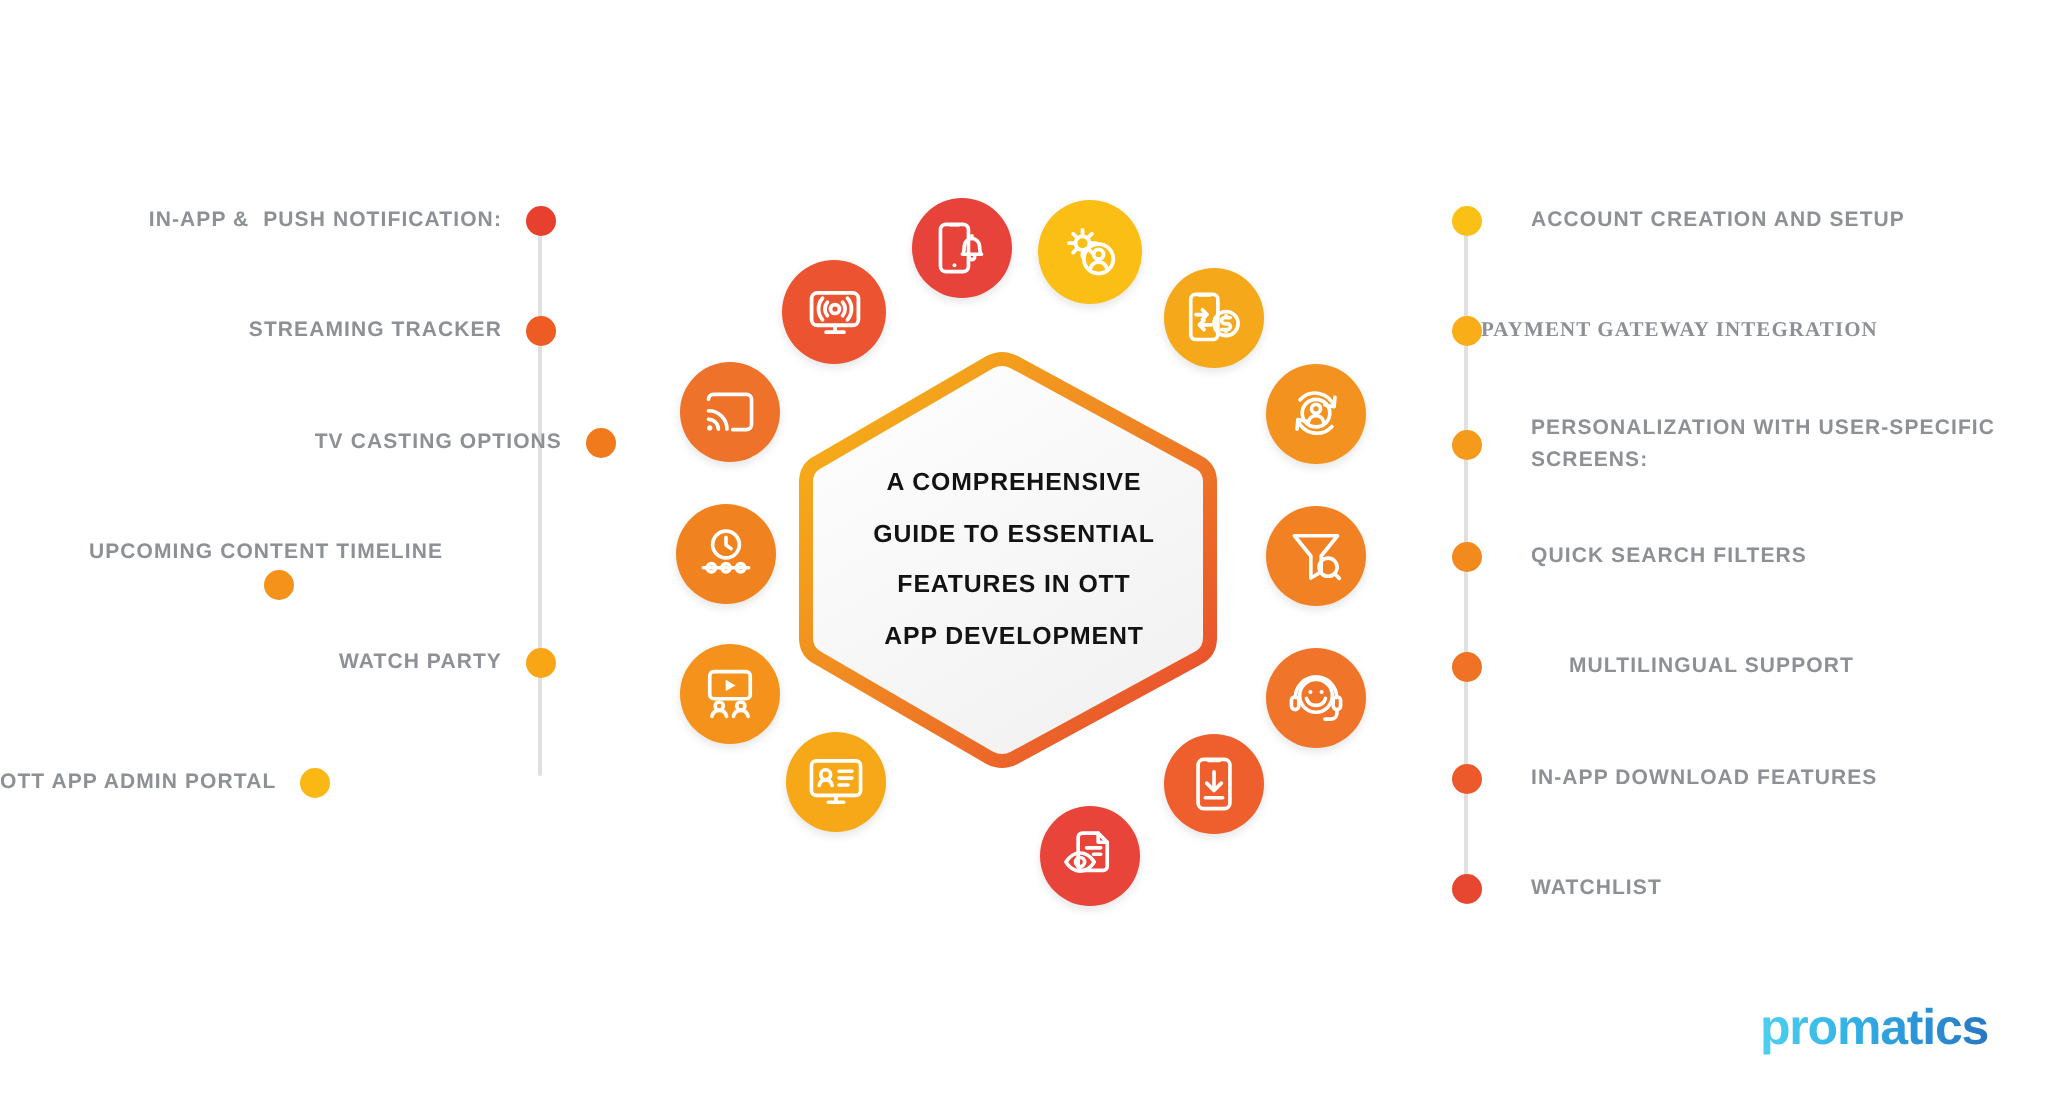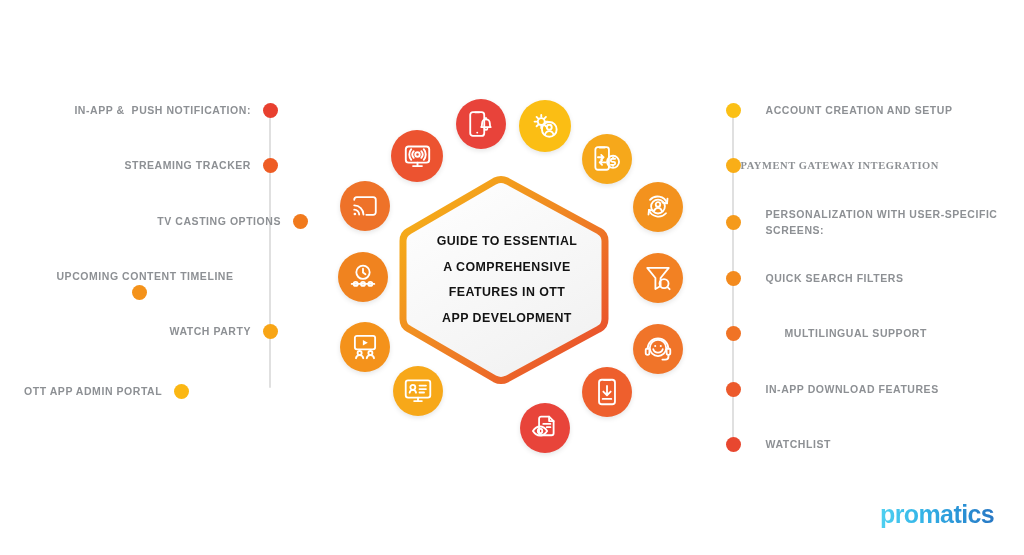--- a/index.html
+++ b/index.html
@@ -12,21 +12,21 @@
   .row{position:absolute;display:flex;align-items:center;}
   .row-left{flex-direction:row;}
   .row-right{flex-direction:row;}
 
   .label{
     font-size:10.5px;font-weight:700;letter-spacing:0.55px;
     color:#8d9094;line-height:15.5px;text-transform:uppercase;
     white-space:pre;
   }
   .label-right{white-space:pre-line;}
-  .label-left{text-align:right;margin-left:24px;}
+  .label-left{text-align:right;}
 
   .dot{
     width:15px;height:15px;border-radius:50%;flex:0 0 15px;
   }
   .spine{
     position:absolute;width:2.5px;background:#e0e0e0;border-radius:2px;
   }
 
   
   .hex-wrap{position:absolute;left:393px;top:175px;width:228px;height:210px;}
@@ -254,22 +254,22 @@
           <stop offset="100%" id="hg2" stop-color="#E8452F"></stop>
         </linearGradient>
         <linearGradient id="hexfill" x1="0%" y1="0%" x2="60%" y2="100%">
           <stop offset="0%" stop-color="#ffffff"></stop>
           <stop offset="100%" stop-color="#f2f2f2"></stop>
         </linearGradient>
       </defs>
       <path id="hexpath" d="M114 6 L206 56 Q212 59 212 66 L212 144 Q212 151 206 154 L114 204 Q108 207 102 204 L16 154 Q10 151 10 144 L10 66 Q10 59 16 56 L102 6 Q108 3 114 6 Z" fill="url(#hexfill)" stroke="url(#hexgrad)" stroke-width="7" stroke-linejoin="round"></path>
     </svg>
     <div class="hex-text" id="hex-text">
+        <span>A COMPREHENSIVE</span>
         <span>GUIDE TO ESSENTIAL</span>
-        <span>A COMPREHENSIVE</span>
         <span>FEATURES IN OTT</span>
         <span>APP DEVELOPMENT</span>
       </div>
   </div>
 
   <div class="logo">promatics</div>
 
 </div>
 
 </body></html>

